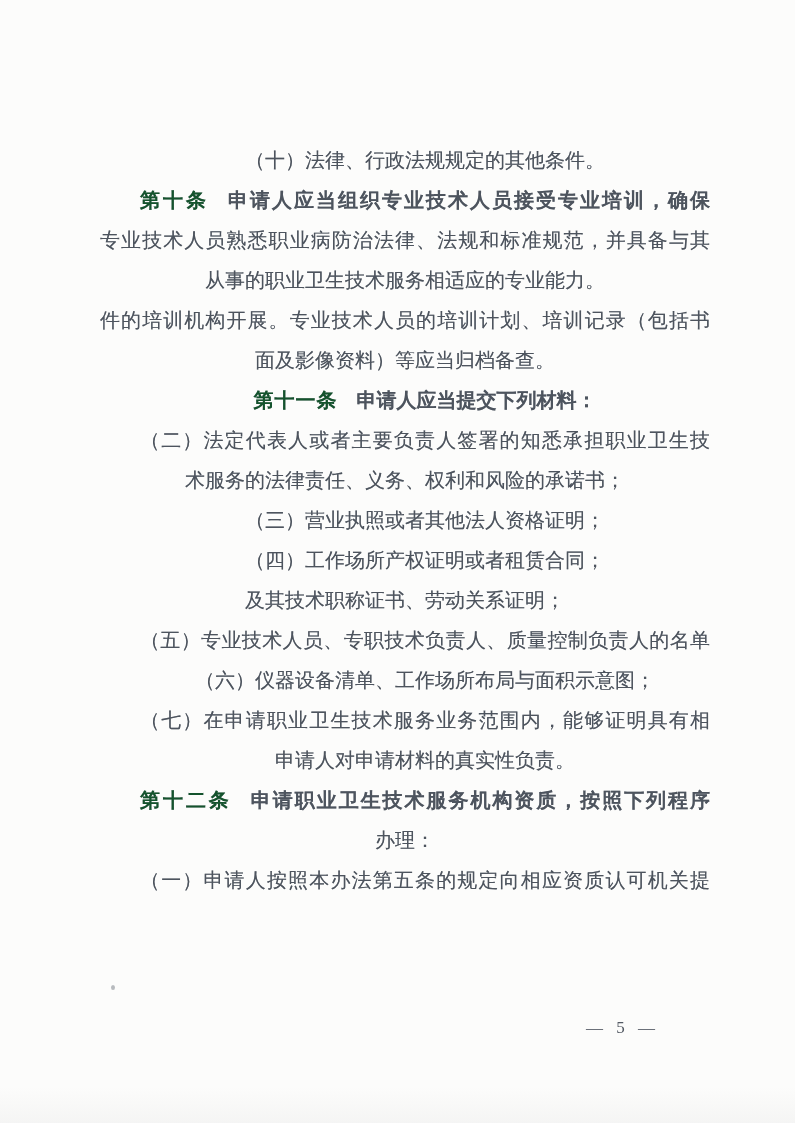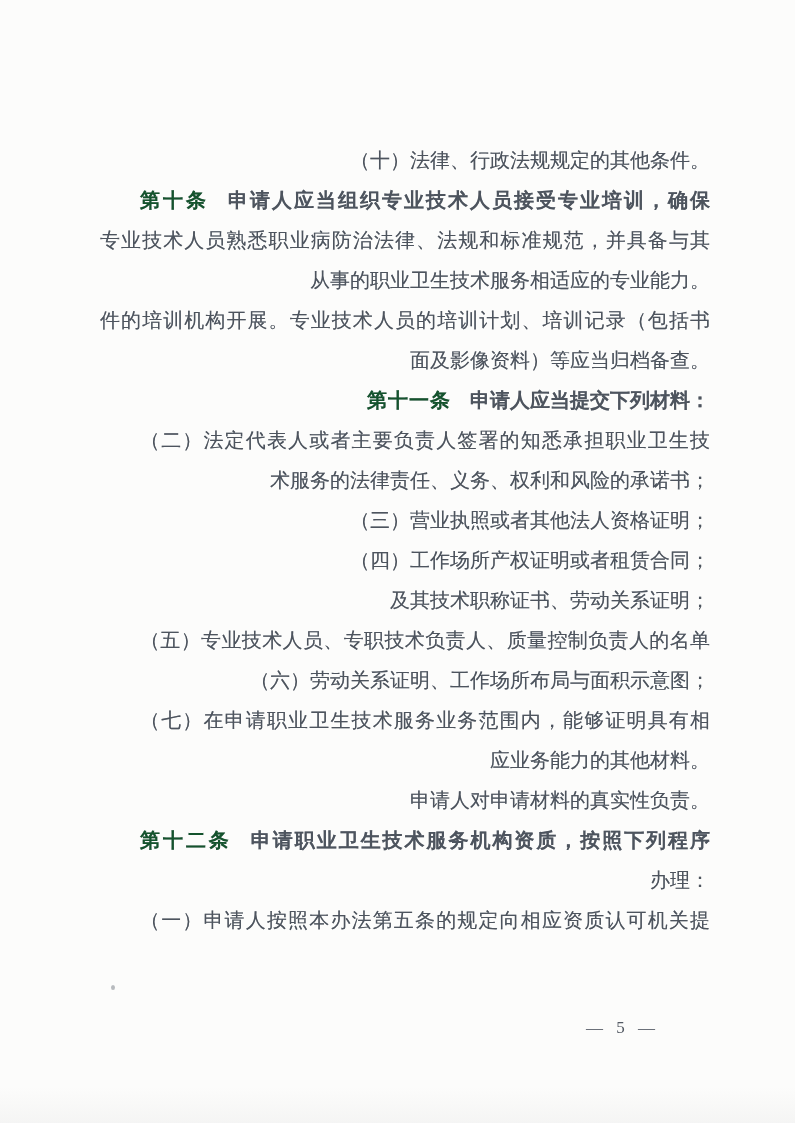--- a/index.html
+++ b/index.html
@@ -31,21 +31,21 @@
     top: 140px;
     width: 610px;
     font-size: 20px;
     color: #4d545e;
     text-shadow: 0 0 0.5px rgba(77,84,94,0.55);
   }
   .line {
     height: 40px;
     line-height: 40px;
     white-space: nowrap;
-    text-align: right;
+    text-align: center;
   }
   .line.ind {
     text-indent: 2em;
   }
   .line.just {
     white-space: normal;
     text-align: justify;
     text-align-last: justify;
     overflow: hidden;
   }
@@ -106,25 +106,24 @@
     <div class="line"><span>术服务的法律责任、义务、权利和风险的承诺书；</span></div>
 
     <div class="line ind"><span>（三）营业执照或者其他法人资格证明；</span></div>
 
     <div class="line ind"><span>（四）工作场所产权证明或者租赁合同；</span></div>
 
     <div class="line"><span>及其技术职称证书、劳动关系证明；</span></div>
 
     <div class="line ind just"><span>（五）专业技术人员、专职技术负责人、质量控制负责人的名单</span></div>
 
-    <div class="line ind"><span>（六）劳动关系证明、工作场所布局与面积示意图；</span></div>
+    <div class="line ind"><span>（六）仪器设备清单、工作场所布局与面积示意图；</span></div>
 
     <div class="line ind just"><span>（七）在申请职业卫生技术服务业务范围内，能够证明具有相</span></div>
 
-    <div class="line"><span>应业务能力的其他材料。</span></div>
 
     <div class="line ind"><span>申请人对申请材料的真实性负责。</span></div>
 
     <div class="line ind just"><span class="art">第十二条</span><span class="rest">申请职业卫生技术服务机构资质，按照下列程序</span></div>
 
     <div class="line"><span>办理：</span></div>
 
     <div class="line ind just"><span>（一）申请人按照本办法第五条的规定向相应资质认可机关提</span></div>
 
   </div>

